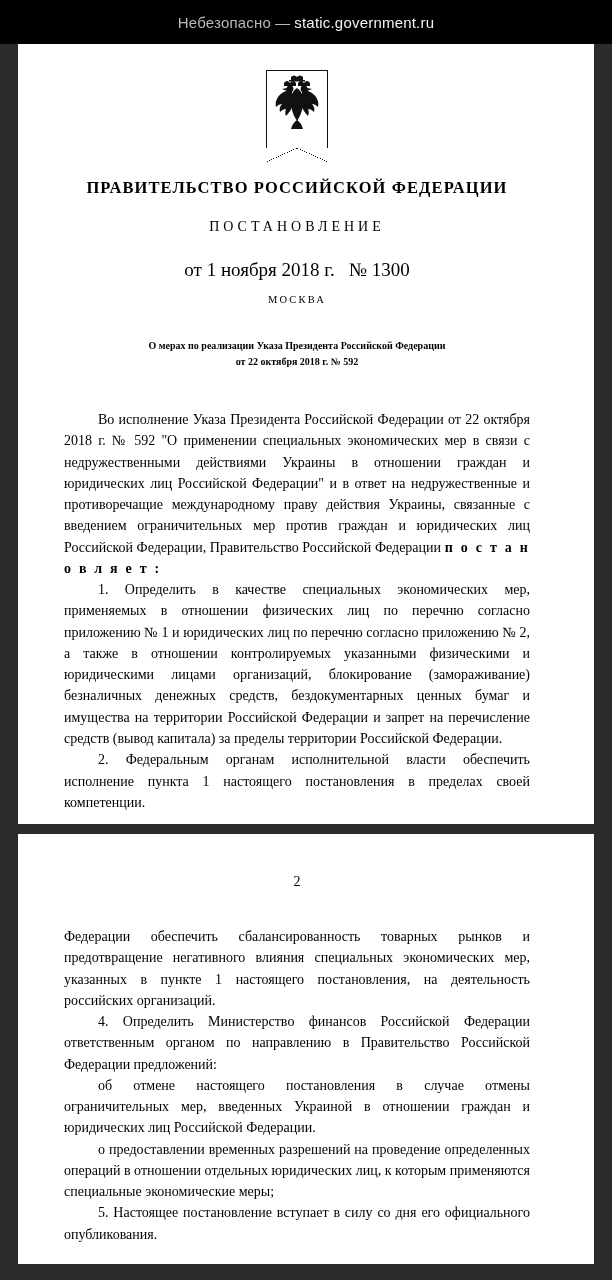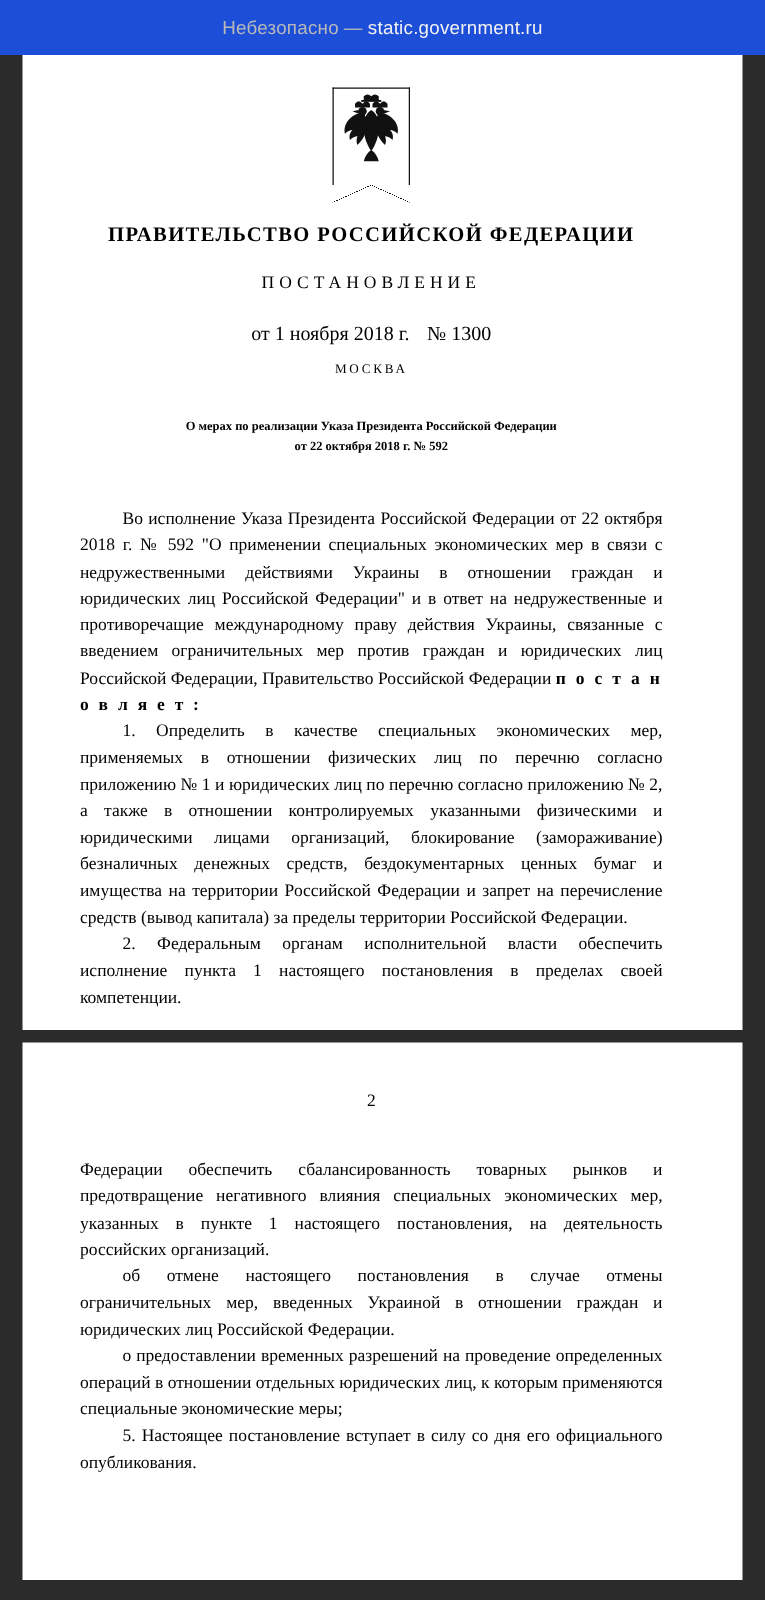--- a/index.html
+++ b/index.html
@@ -11,21 +11,21 @@
     width: 612px;
     height: 1280px;
     font-family: "Liberation Serif", serif;
     overflow: hidden;
     position: relative;
   }
 
   
   .urlbar {
     height: 44px;
-    background: #1d4ed8;
+    background: #000000;
     display: flex;
     align-items: center;
     justify-content: center;
     color: #cfcfcf;
     font-family: "Liberation Sans", sans-serif;
     font-size: 15px;
     letter-spacing: .2px;
   }
   .urlbar .warn { color: #b9b9b9; }
   .urlbar .dash { color: #b9b9b9; margin: 0 4px; }
@@ -93,21 +93,21 @@
     margin-top: 30px;
   }
   .doc-kind {
     text-align: center;
     font-size: 14px;
     letter-spacing: 4px;
     margin-top: 21px;
   }
   .doc-date {
     text-align: center;
-    font-size: 16px;
+    font-size: 19px;
     margin-top: 24px;
   }
   .doc-date .num { margin-left: 14px; }
   .doc-city {
     text-align: center;
     font-size: 10.5px;
     letter-spacing: 2.2px;
     margin-top: 13px;
   }
   .doc-subject {
@@ -202,20 +202,21 @@
       <p>1. Определить в качестве специальных экономических мер, применяемых в отношении физических лиц по перечню согласно приложению № 1 и юридических лиц по перечню согласно приложению № 2, а также в отношении контролируемых указанными физическими и юридическими лицами организаций, блокирование (замораживание) безналичных денежных средств, бездокументарных ценных бумаг и имущества на территории Российской Федерации и запрет на перечисление средств (вывод капитала) за пределы территории Российской Федерации.</p>
       <p>2. Федеральным органам исполнительной власти обеспечить исполнение пункта 1 настоящего постановления в пределах своей компетенции.</p>
     </div>
   </div>
 
   <div class="page p2">
     <div class="page-number">2</div>
 
     <div class="body-text" style="margin-top:0">
       <p class="noindent">Федерации обеспечить сбалансированность товарных рынков и предотвращение негативного влияния специальных экономических мер, указанных в пункте 1 настоящего постановления, на деятельность российских организаций.</p>
+      <p>4. Определить Министерство финансов Российской Федерации ответственным органом по направлению в Правительство Российской Федерации предложений:</p>
       <p>об отмене настоящего постановления в случае отмены ограничительных мер, введенных Украиной в отношении граждан и юридических лиц Российской Федерации.</p>
       <p>о предоставлении временных разрешений на проведение определенных операций в отношении отдельных юридических лиц, к которым применяются специальные экономические меры;</p>
       <p>5. Настоящее постановление вступает в силу со дня его официального опубликования.</p>
     </div>
 
   </div>
 
 </div>
 
 </body></html>

